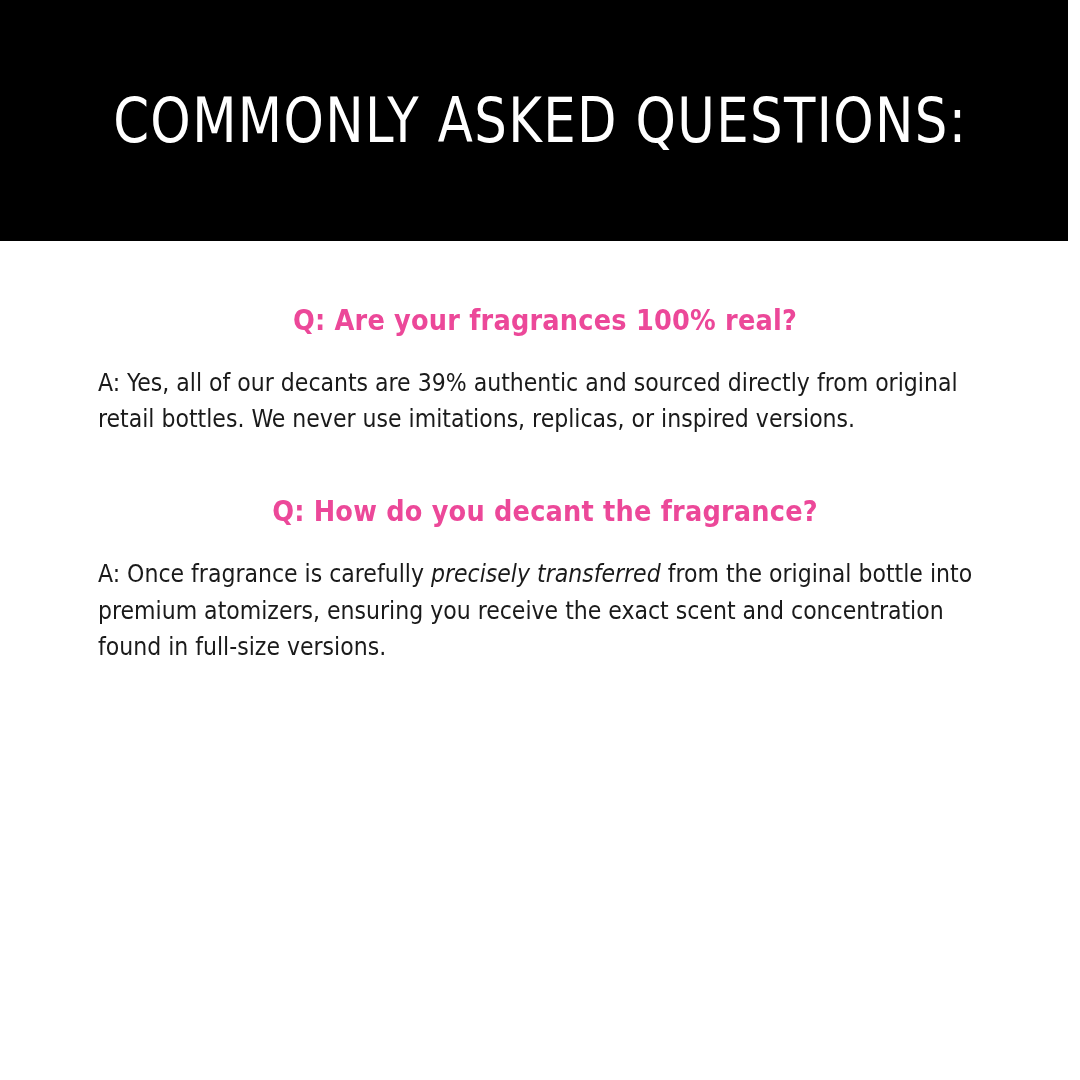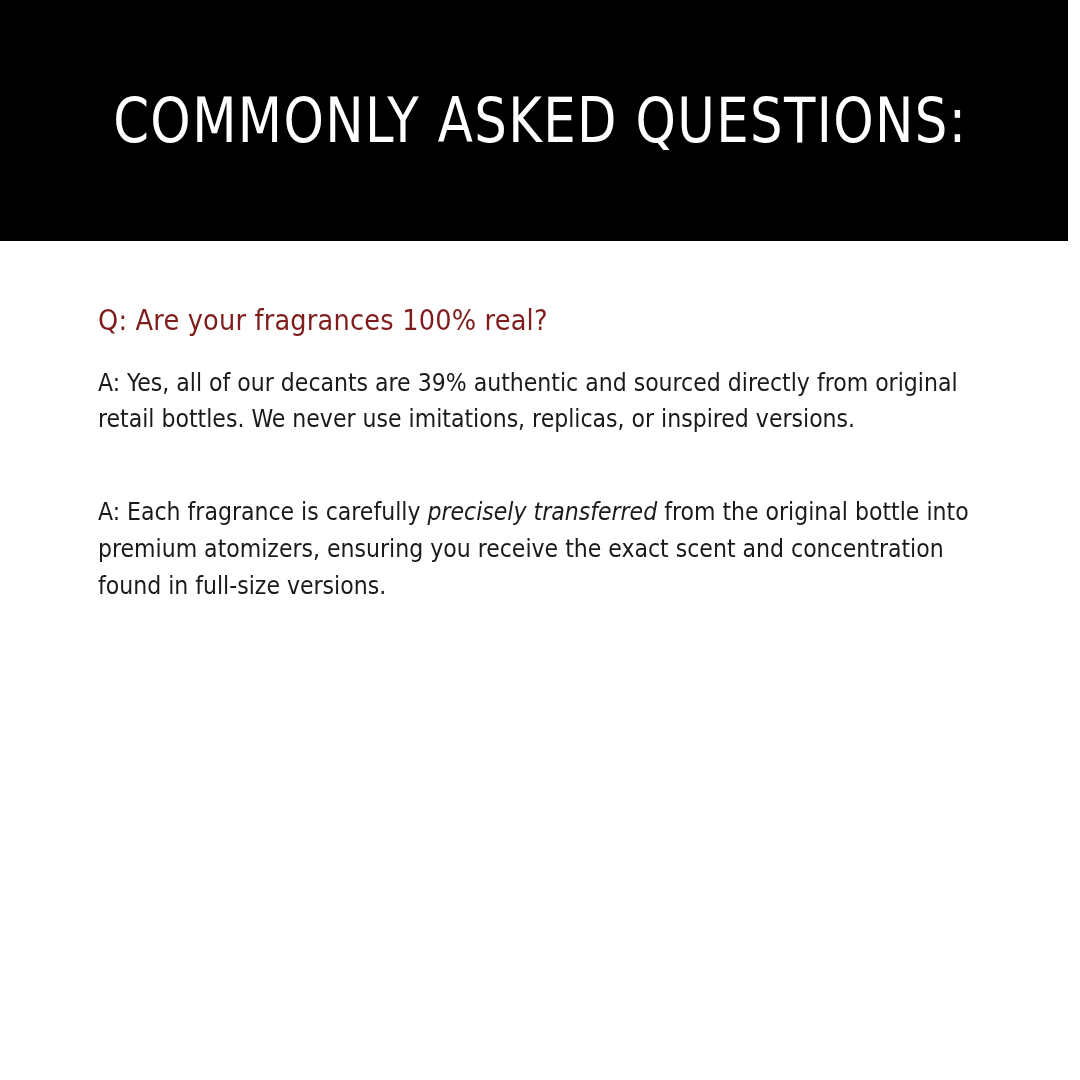--- a/index.html
+++ b/index.html
@@ -41,27 +41,28 @@
   .faq-body {
     padding: 62px 76px 0 98px;
   }
   .faq-item {
     margin-bottom: 56px;
   }
   .faq-item:last-child {
     margin-bottom: 0;
   }
   .faq-q {
-    color: #7f1d1d;
+    color: #ec4899;
     font-family: "DejaVu Sans Condensed", "Liberation Sans Narrow", "Liberation Sans", sans-serif;
     font-size: 28.5px;
-    font-weight: 400;
+    font-weight: 700;
     letter-spacing: 0.2px;
     line-height: 1.25;
     margin: 0 0 26px 0;
+    text-align: center;
   }
   .faq-a {
     color: #1a1a1a;
     font-family: "DejaVu Sans Condensed", "Liberation Sans Narrow", "Liberation Sans", sans-serif;
     font-size: 24.5px;
     font-weight: 400;
     line-height: 1.5;
     margin: 0;
     max-width: 915px;
   }
@@ -79,20 +80,21 @@
   </div>
 
   <div class="faq-body">
 
     <div class="faq-item">
       <h2 class="faq-q">Q: Are your fragrances 100% real?</h2>
       <p class="faq-a"><span>A: Yes, all of our decants are 39% authentic and sourced directly from original retail bottles. We never use imitations, replicas, or inspired versions.</span><em></em><span></span></p>
     </div>
 
     <div class="faq-item">
-      <p class="faq-a"><span>A: Each fragrance is carefully </span><em>precisely transferred</em><span> from the original bottle into premium atomizers, ensuring you receive the exact scent and concentration found in full-size versions.</span></p>
+      <h2 class="faq-q">Q: How do you decant the fragrance?</h2>
+      <p class="faq-a"><span>A: Once fragrance is carefully </span><em>precisely transferred</em><span> from the original bottle into premium atomizers, ensuring you receive the exact scent and concentration found in full-size versions.</span></p>
     </div>
 
     <div class="faq-item">
     </div>
 
   </div>
 </div>
 
 </body></html>

